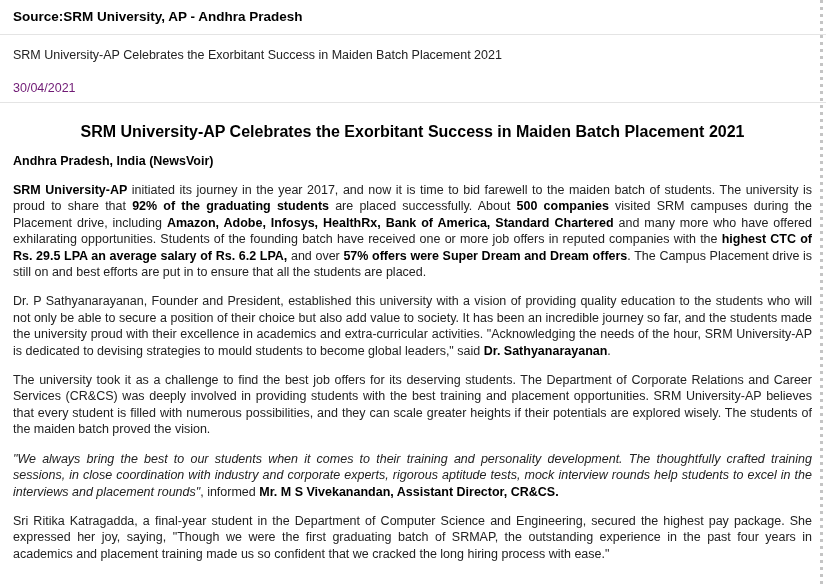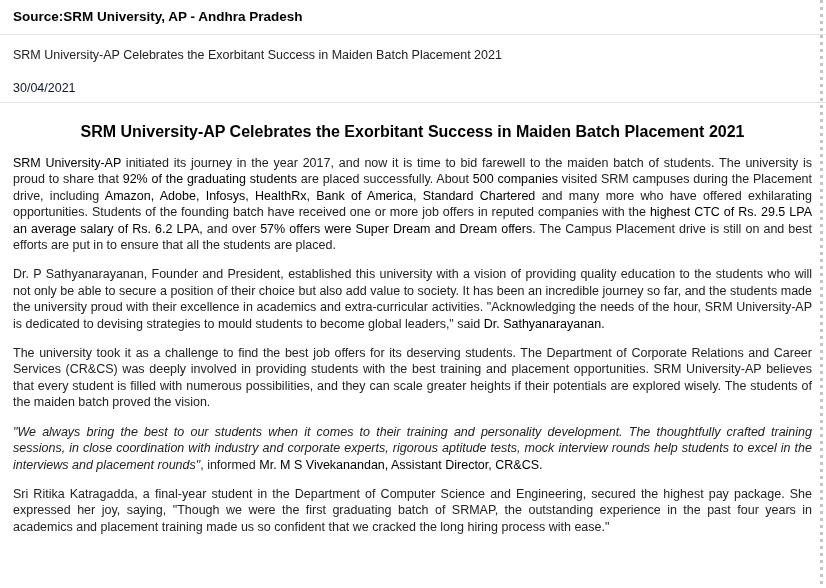--- a/index.html
+++ b/index.html
@@ -24,40 +24,40 @@
   .hdr-category { text-align: center; margin-top: 0; }
   hr.rule {
     border: none; border-top: 1px solid #e4e4e4;
     margin: 9px -14px 0 -13px;
   }
   .headline-sm {
     font-size: 12.5px; font-weight: normal; color: #222;
     margin-top: 12px; line-height: 16px;
   }
   .date-line {
-    font-size: 12.5px; color: #0f172a; margin-top: 17px; line-height: 16px;
+    font-size: 12.5px; color: #701a75; margin-top: 17px; line-height: 16px;
   }
   hr.rule2 {
     border: none; border-top: 1px solid #e4e4e4;
     margin: 6px -14px 0 -13px;
   }
   .page-title {
     font-size: 16px; font-weight: bold; color: #000;
     text-align: center; margin-top: 19px; line-height: 20px;
   }
   .dateline {
     font-size: 12.5px; font-weight: bold; color: #000;
     margin-top: 11px; line-height: 16px;
   }
   .body-text { margin-top: 0; }
   .para {
     font-size: 12.5px; line-height: 16.4px; color: #222;
     text-align: justify; margin: 13px 0 0 0;
   }
-  .para .b { font-weight: normal; color: #000; }
+  .para .b { font-weight: bold; color: #000; }
   .para .i { font-style: italic; }
 </style>
 </head>
 <body>
 
 <div class="page">
 
   <div class="hdr-line hdr-source">
     <span>Source:</span><span>SRM University, AP - Andhra Pradesh</span>
   </div>
@@ -66,20 +66,21 @@
   <hr class="rule">
 
   <div class="headline-sm">SRM University-AP Celebrates the Exorbitant Success in Maiden Batch Placement 2021</div>
 
   <div class="date-line">30/04/2021</div>
 
   <hr class="rule2">
 
   <div class="page-title">SRM University-AP Celebrates the Exorbitant Success in Maiden Batch Placement 2021</div>
 
+  <div class="dateline">Andhra Pradesh, India (NewsVoir)</div>
 
   <div class="body-text">
       <p class="para"><span class="b">SRM University-AP</span><span> initiated its journey in the year 2017, and now it is time to bid farewell to the maiden batch of students. The university is proud to share that </span><span class="b">92% of the graduating students</span><span> are placed successfully. About </span><span class="b">500 companies</span><span> visited SRM campuses during the Placement drive, including </span><span class="b">Amazon, Adobe, Infosys, HealthRx, Bank of America, Standard Chartered</span><span> and many more who have offered exhilarating opportunities. Students of the founding batch have received one or more job offers in reputed companies with the </span><span class="b">highest CTC of Rs. 29.5 LPA an average salary of Rs. 6.2 LPA,</span><span> and over </span><span class="b">57% offers were Super Dream and Dream offers</span><span>. The Campus Placement drive is still on and best efforts are put in to ensure that all the students are placed.</span></p>
       <p class="para"><span>Dr. P Sathyanarayanan, Founder and President, established this university with a vision of providing quality education to the students who will not only be able to secure a position of their choice but also add value to society. It has been an incredible journey so far, and the students made the university proud with their excellence in academics and extra-curricular activities. "Acknowledging the needs of the hour, SRM University-AP is dedicated to devising strategies to mould students to become global leaders," said </span><span class="b">Dr. Sathyanarayanan</span><span>.</span></p>
       <p class="para"><span>The university took it as a challenge to find the best job offers for its deserving students. The Department of Corporate Relations and Career Services (CR&amp;CS) was deeply involved in providing students with the best training and placement opportunities. SRM University-AP believes that every student is filled with numerous possibilities, and they can scale greater heights if their potentials are explored wisely. The students of the maiden batch proved the vision.</span></p>
       <p class="para"><span class="i">"We always bring the best to our students when it comes to their training and personality development. The thoughtfully crafted training sessions, in close coordination with industry and corporate experts, rigorous aptitude tests, mock interview rounds help students to excel in the interviews and placement rounds"</span><span>, informed </span><span class="b">Mr. M S Vivekanandan, Assistant Director, CR&amp;CS.</span></p>
       <p class="para"><span>Sri Ritika Katragadda, a final-year student in the Department of Computer Science and Engineering, secured the highest pay package. She expressed her joy, saying, "Though we were the first graduating batch of SRMAP, the outstanding experience in the past four years in academics and placement training made us so confident that we cracked the long hiring process with ease."</span></p>
     </div>
 
   <div class="dotted-edge"></div>

